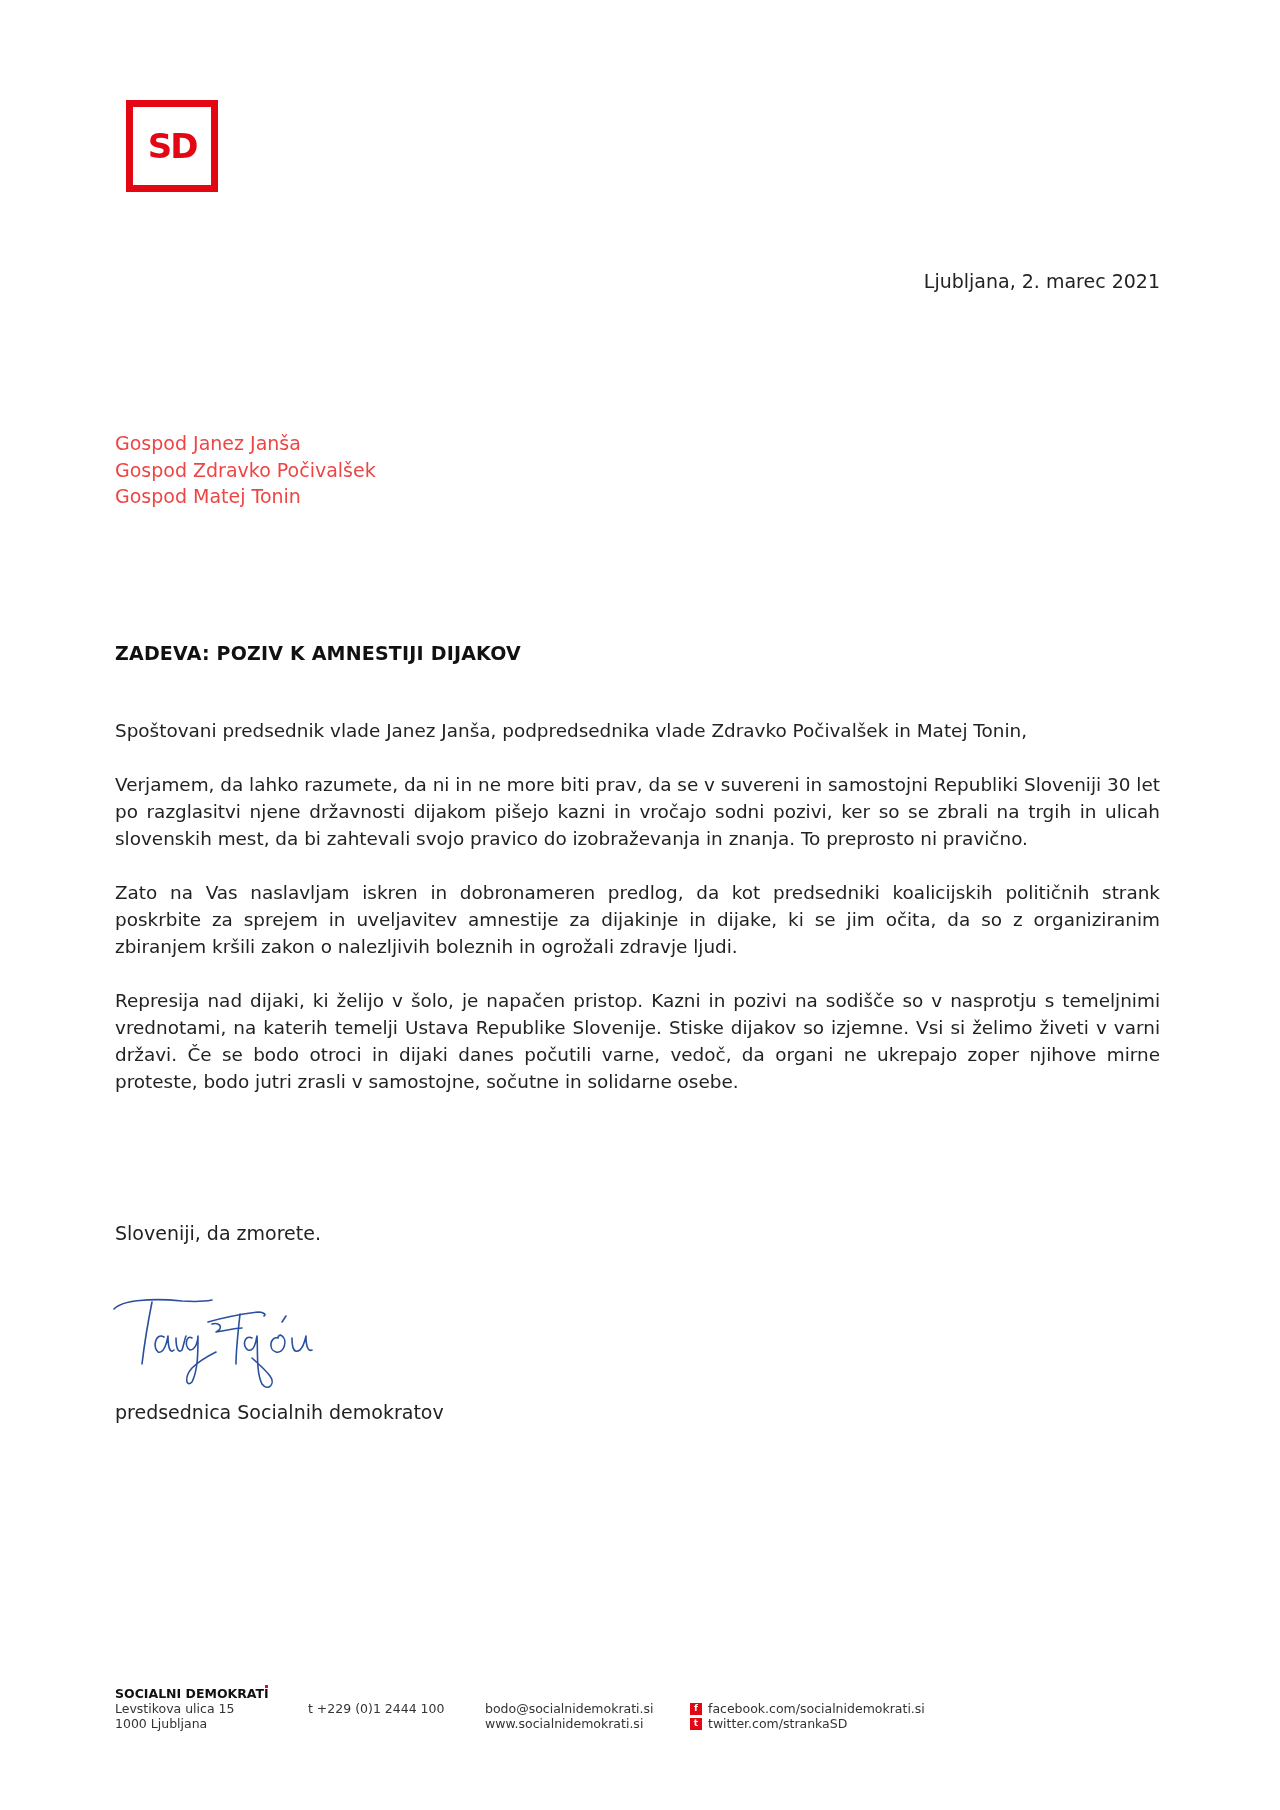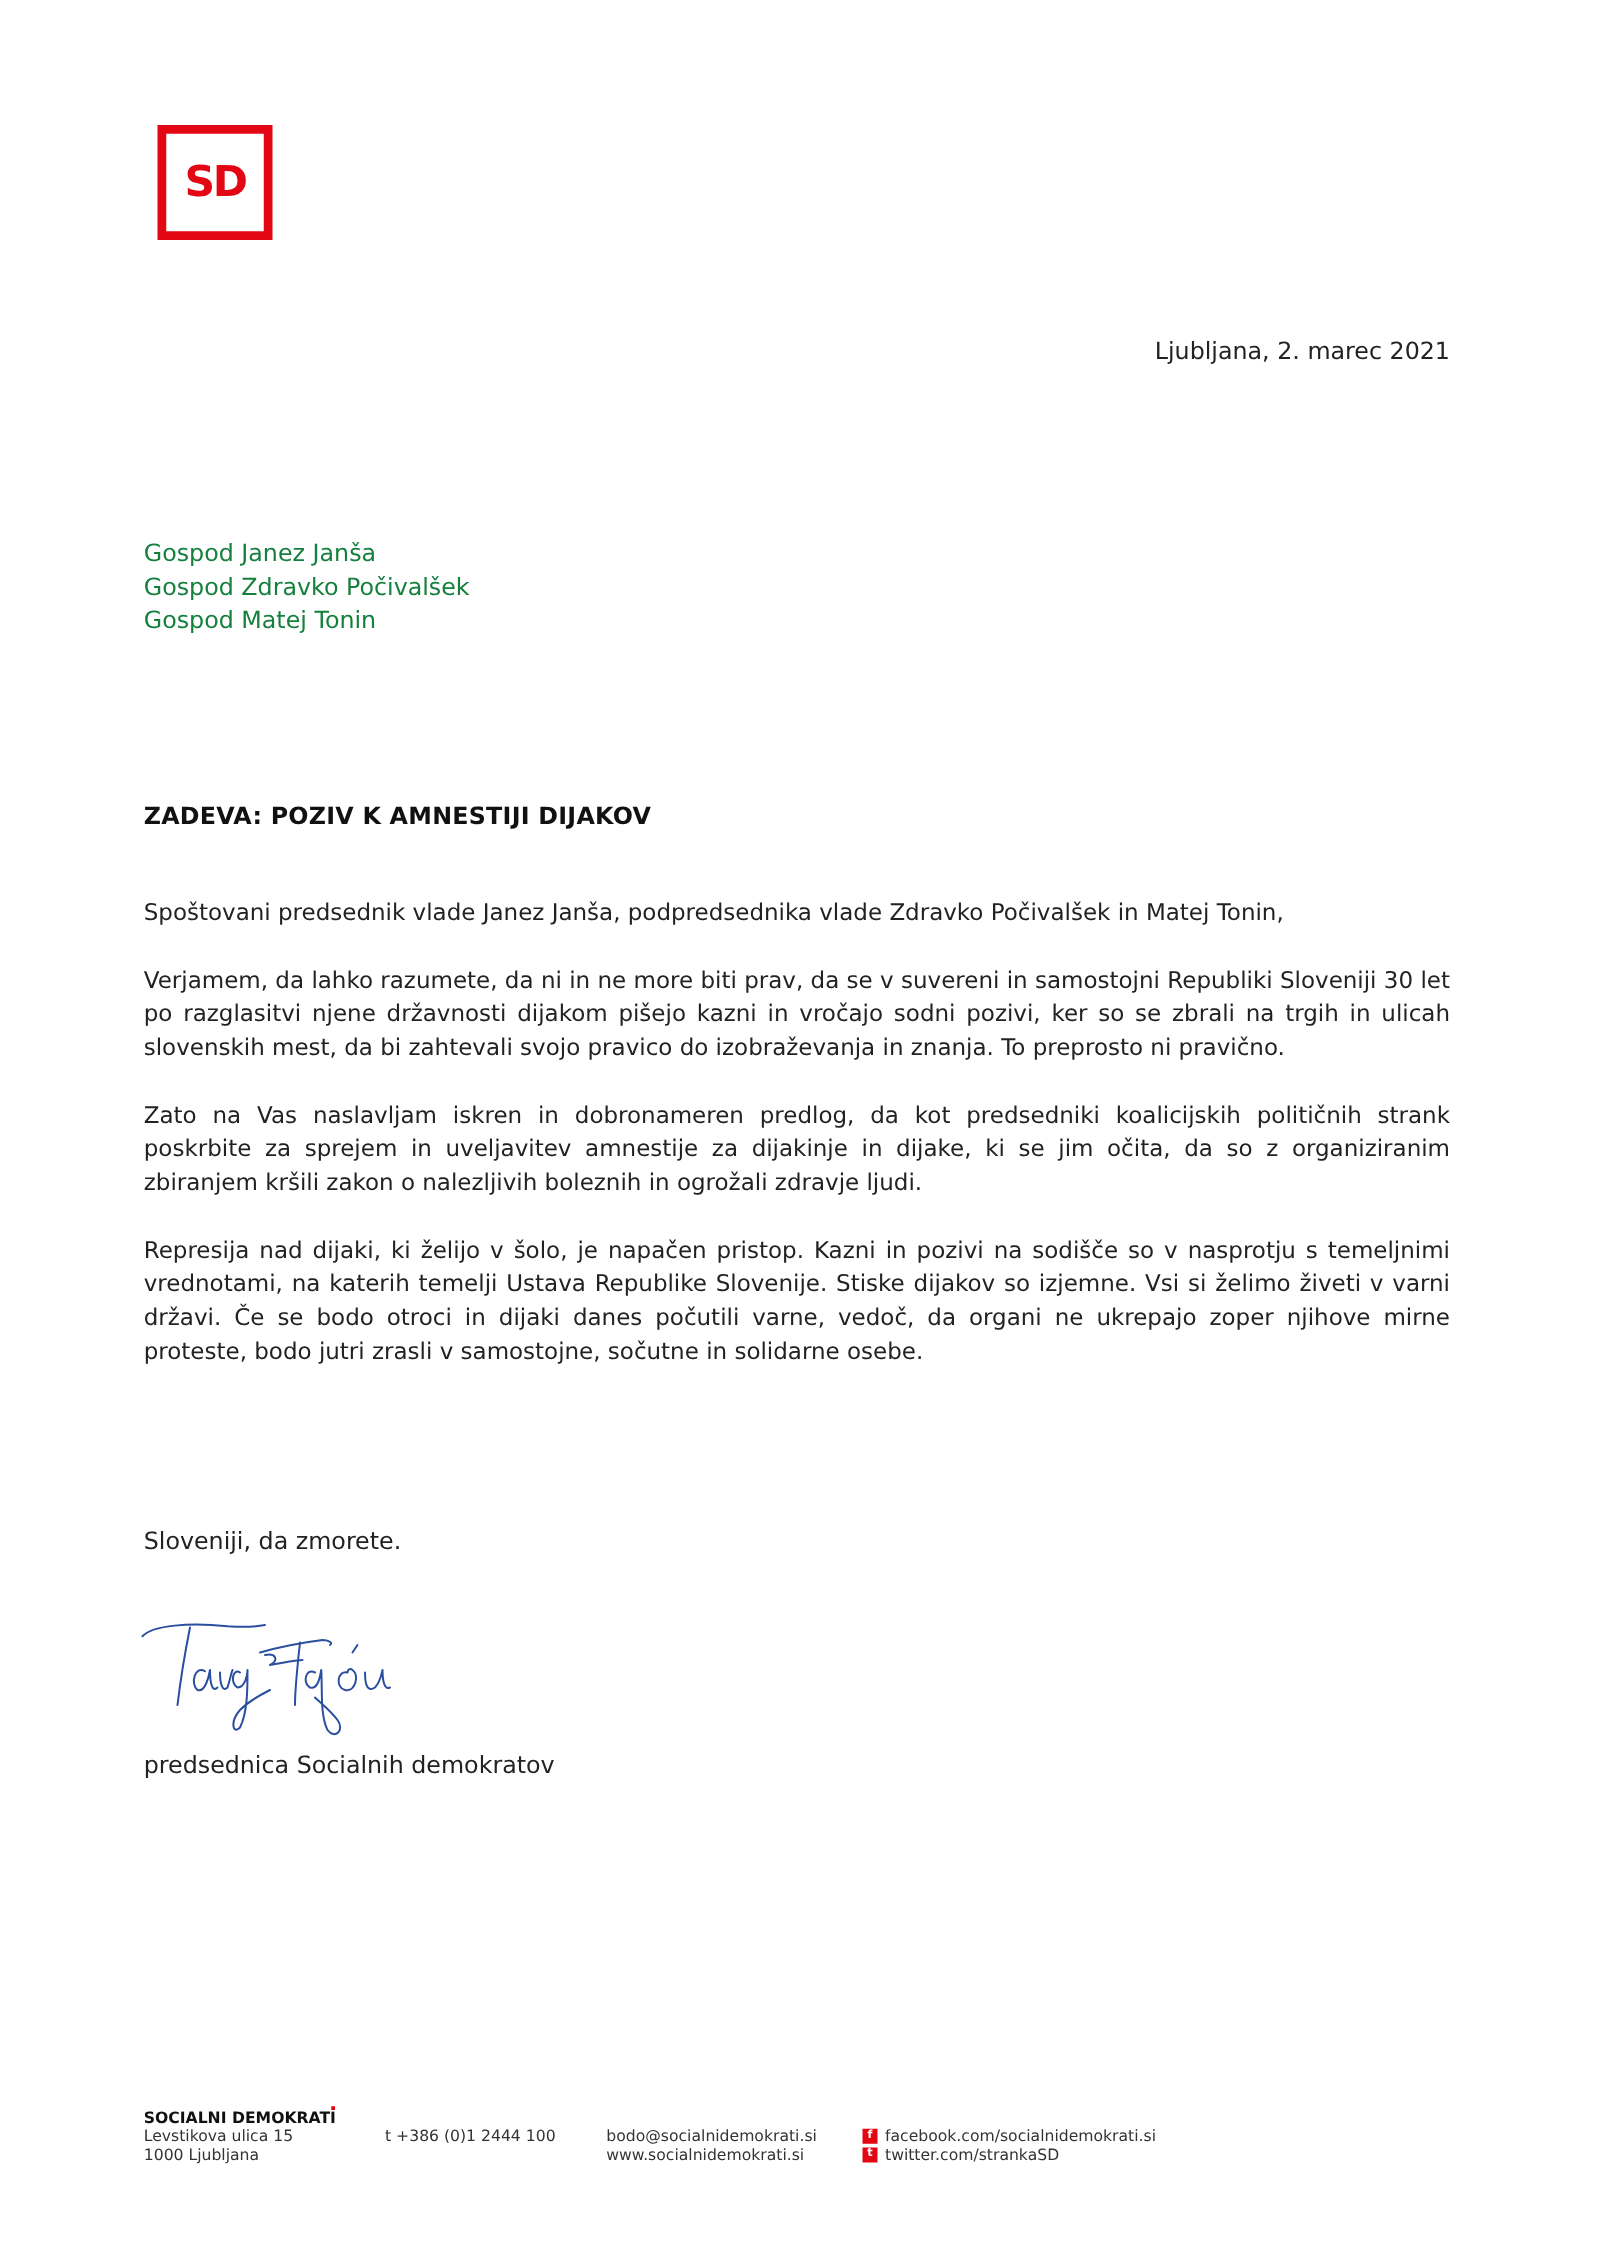--- a/index.html
+++ b/index.html
@@ -12,21 +12,21 @@
     border: 7px solid #e30613; display: flex; align-items: center; justify-content: center;
   }
   .logo-text {
     font-family: "DejaVu Sans", sans-serif; font-weight: bold; color: #e30613;
     font-size: 34px; letter-spacing: -2px; line-height: 1;
   }
   .date {
     position: absolute; right: 120px; top: 270px; font-size: 19px; color: #222;
   }
   .addressees {
-    position: absolute; left: 115px; top: 430px; font-size: 19px; line-height: 26.5px; color: #15803d;
+    position: absolute; left: 115px; top: 430px; font-size: 19px; line-height: 26.5px; color: #ef4444;
   }
   .subject {
     position: absolute; left: 115px; top: 642px; font-size: 19px; font-weight: bold; color: #111;
     letter-spacing: 0.2px;
   }
   .body-text {
     position: absolute; left: 115px; top: 717px; width: 1045px; font-size: 18.4px; line-height: 27px; color: #222;
   }
   .body-text p { margin: 0 0 27px 0; text-align: justify; }
   .closing { position: absolute; left: 115px; top: 1222px; font-size: 19px; color: #222; }
@@ -90,21 +90,21 @@
   <div>predsednica Socialnih demokratov</div>
 </div>
 
 <div class="footer">
   <div class="col" style="left:0;">
     <div class="org-name"><span>SOCIALNI DEMOKRAT</span><span class="accent">I</span></div>
     <div>Levstikova ulica 15</div>
     <div>1000 Ljubljana</div>
   </div>
   <div class="col" style="left:193px; top:15px;">
-    <div>t +386 (0)1 2444 100</div>
+    <div>t +229 (0)1 2444 100</div>
   </div>
   <div class="col" style="left:370px; top:15px;">
     <div>bodo@socialnidemokrati.si</div>
     <div>www.socialnidemokrati.si</div>
   </div>
   <div class="col" style="left:575px; top:15px;">
     <div class="social-row">
       <span class="social-icon">f</span>
       <span>facebook.com/socialnidemokrati.si</span>
     </div>

